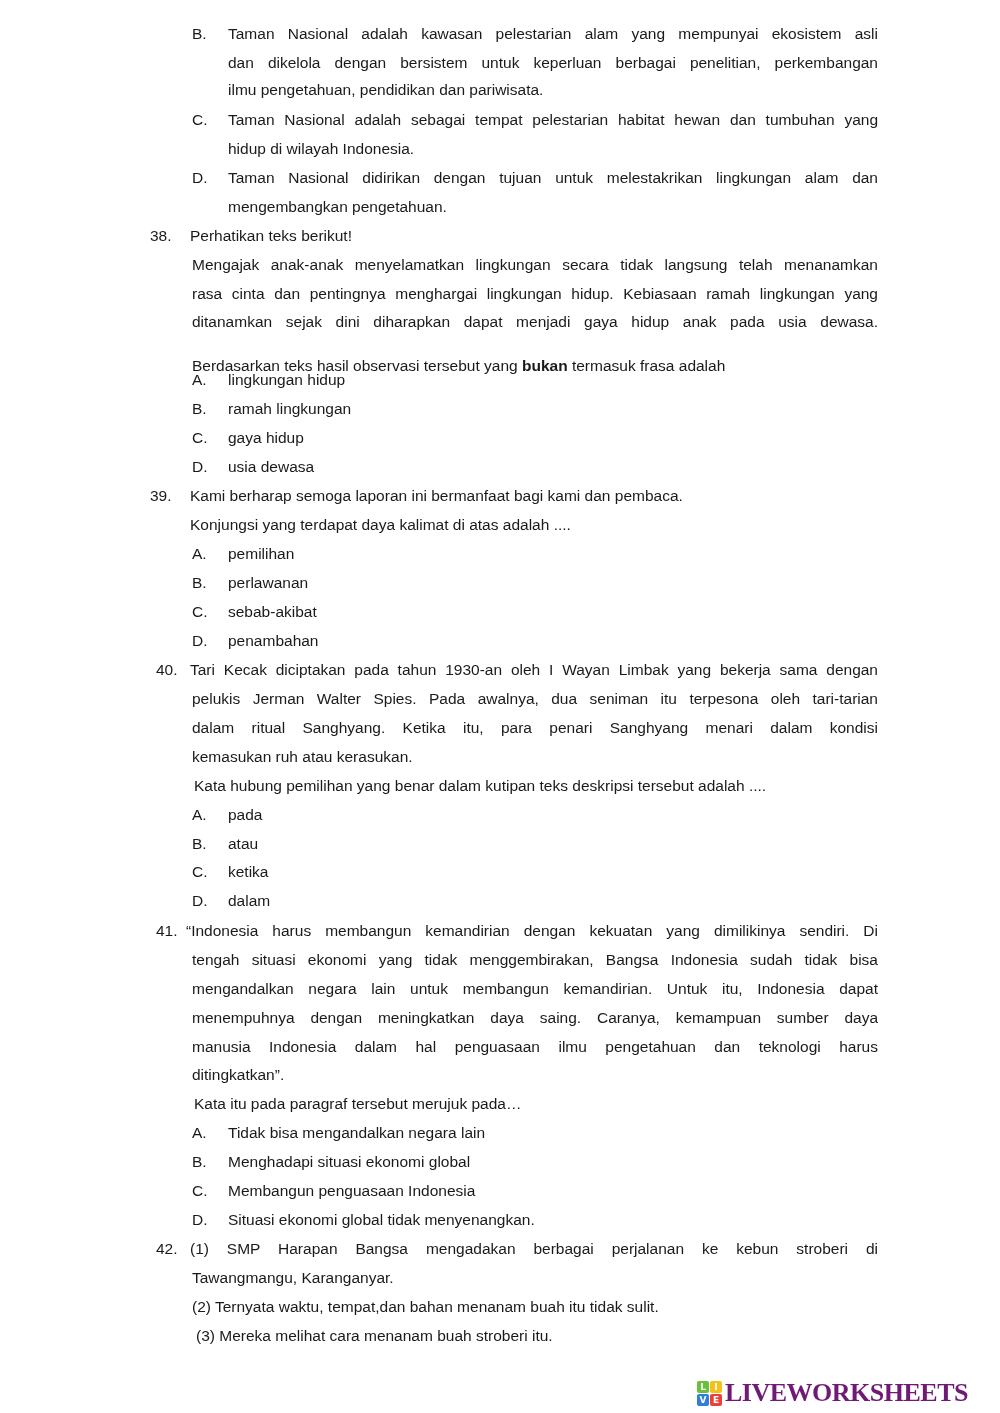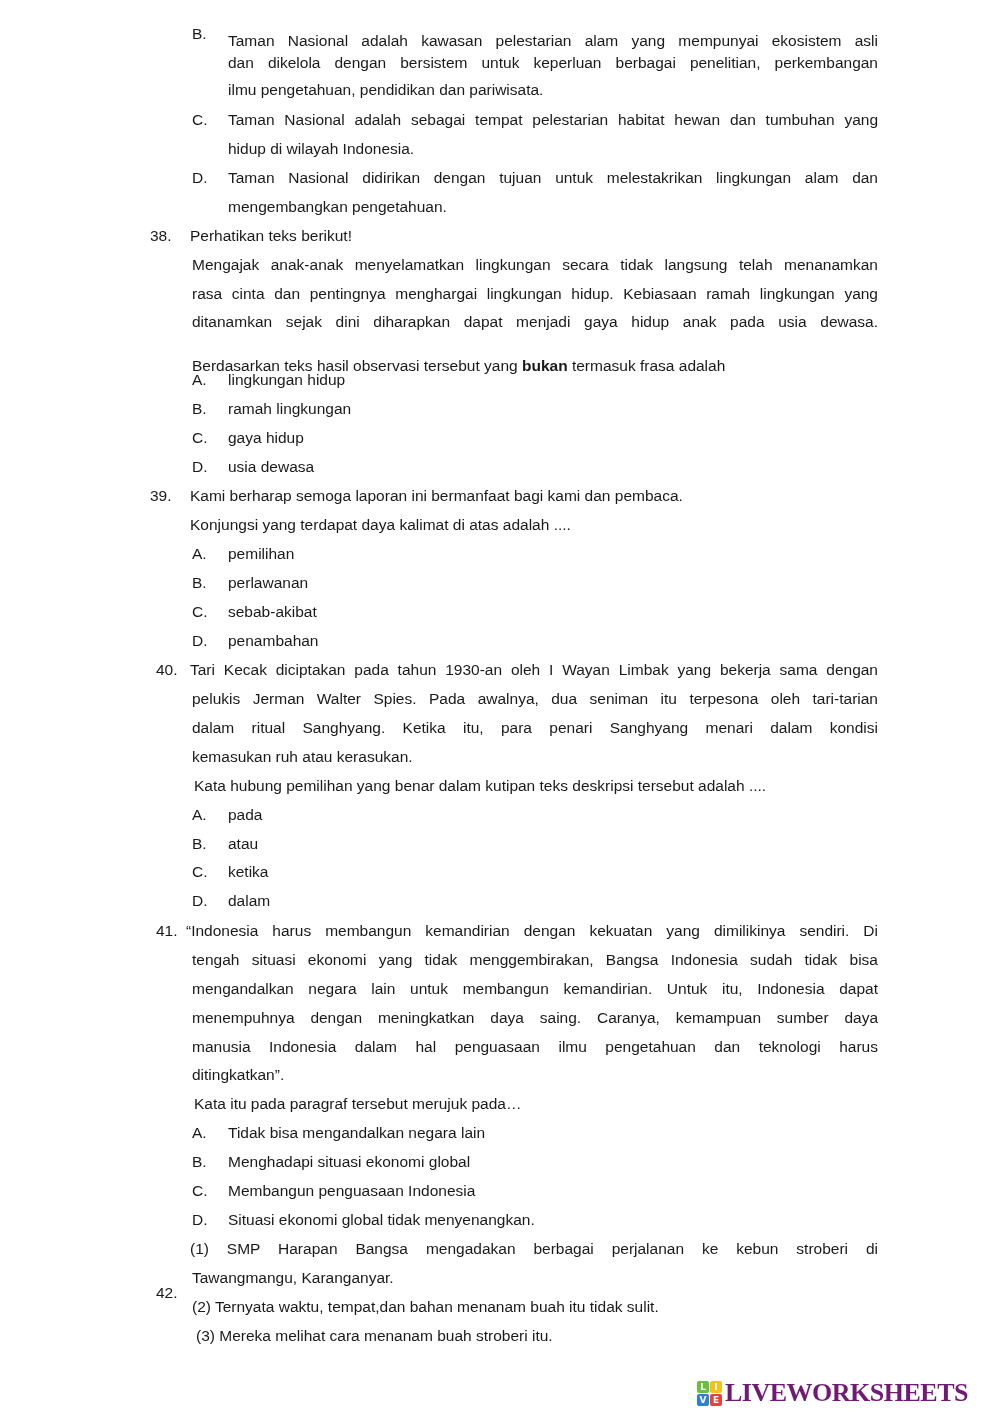--- a/index.html
+++ b/index.html
@@ -14,21 +14,21 @@
   .logo { position: absolute; left: 697px; top: 1378px; height: 30px; display: flex; align-items: center; }
   .logo-grid { display: grid; grid-template-columns: 12px 12px; grid-template-rows: 12px 12px; gap: 1px; margin-right: 3px; }
   .logo-cell { font-family: "DejaVu Sans", sans-serif; font-size: 9px; font-weight: bold; color: #fff; text-align: center; line-height: 12px; border-radius: 2px; }
   .logo-text { font-family: Liberation Serif, serif; font-weight: bold; font-size: 26px; color: #701a75; letter-spacing: -0.5px; line-height: 30px; }
 </style>
 </head>
 <body>
 
 <div>
   <div class="lbl" style="left:192px; top:24px;">B.</div>
-  <div class="ln just" style="left:228px; top:31px; width:650px;">Taman Nasional adalah kawasan pelestarian alam yang mempunyai ekosistem asli</div>
+  <div class="ln just" style="left:228px; top:24px; width:650px;">Taman Nasional adalah kawasan pelestarian alam yang mempunyai ekosistem asli</div>
   <div class="ln just" style="left:228px; top:53px; width:650px;">dan dikelola dengan bersistem untuk keperluan berbagai penelitian, perkembangan</div>
   <div class="ln" style="left:228px; top:80px;">ilmu pengetahuan, pendidikan dan pariwisata.</div>
 
   <div class="lbl" style="left:192px; top:110px;">C.</div>
   <div class="ln just" style="left:228px; top:110px; width:650px;">Taman Nasional adalah sebagai tempat pelestarian habitat hewan dan tumbuhan yang</div>
   <div class="ln" style="left:228px; top:139px;">hidup di wilayah Indonesia.</div>
 
   <div class="lbl" style="left:192px; top:168px;">D.</div>
   <div class="ln just" style="left:228px; top:168px; width:650px;">Taman Nasional didirikan dengan tujuan untuk melestakrikan lingkungan alam dan</div>
   <div class="ln" style="left:228px; top:197px;">mengembangkan pengetahuan.</div>
@@ -99,21 +99,21 @@
   <div class="ln" style="left:228px; top:1123px;">Tidak bisa mengandalkan negara lain</div>
   <div class="lbl" style="left:192px; top:1152px;">B.</div>
   <div class="ln" style="left:228px; top:1152px;">Menghadapi situasi ekonomi global</div>
   <div class="lbl" style="left:192px; top:1181px;">C.</div>
   <div class="ln" style="left:228px; top:1181px;">Membangun penguasaan Indonesia</div>
   <div class="lbl" style="left:192px; top:1210px;">D.</div>
   <div class="ln" style="left:228px; top:1210px;">Situasi ekonomi global tidak menyenangkan.</div>
 </div>
 
 <div>
-  <div class="lbl" style="left:156px; top:1239px;margin-top:44px;">42.</div>
+  <div class="lbl" style="left:156px; top:1239px;">42.</div>
   <div class="ln just" style="left:190px; top:1239px; width:688px;">(1) SMP Harapan Bangsa mengadakan berbagai perjalanan ke kebun stroberi di</div>
   <div class="ln" style="left:192px; top:1268px;">Tawangmangu, Karanganyar.</div>
   <div class="ln" style="left:192px; top:1297px;">(2) Ternyata waktu, tempat,dan bahan menanam buah itu tidak sulit.</div>
   <div class="ln" style="left:196px; top:1326px;">(3) Mereka melihat cara menanam buah stroberi itu.</div>
 </div>
 
 <div class="logo">
   <div class="logo-grid">
     <div class="logo-cell" style="background:#6bbf3a;">L</div>
     <div class="logo-cell" style="background:#f2c21b;">I</div>

